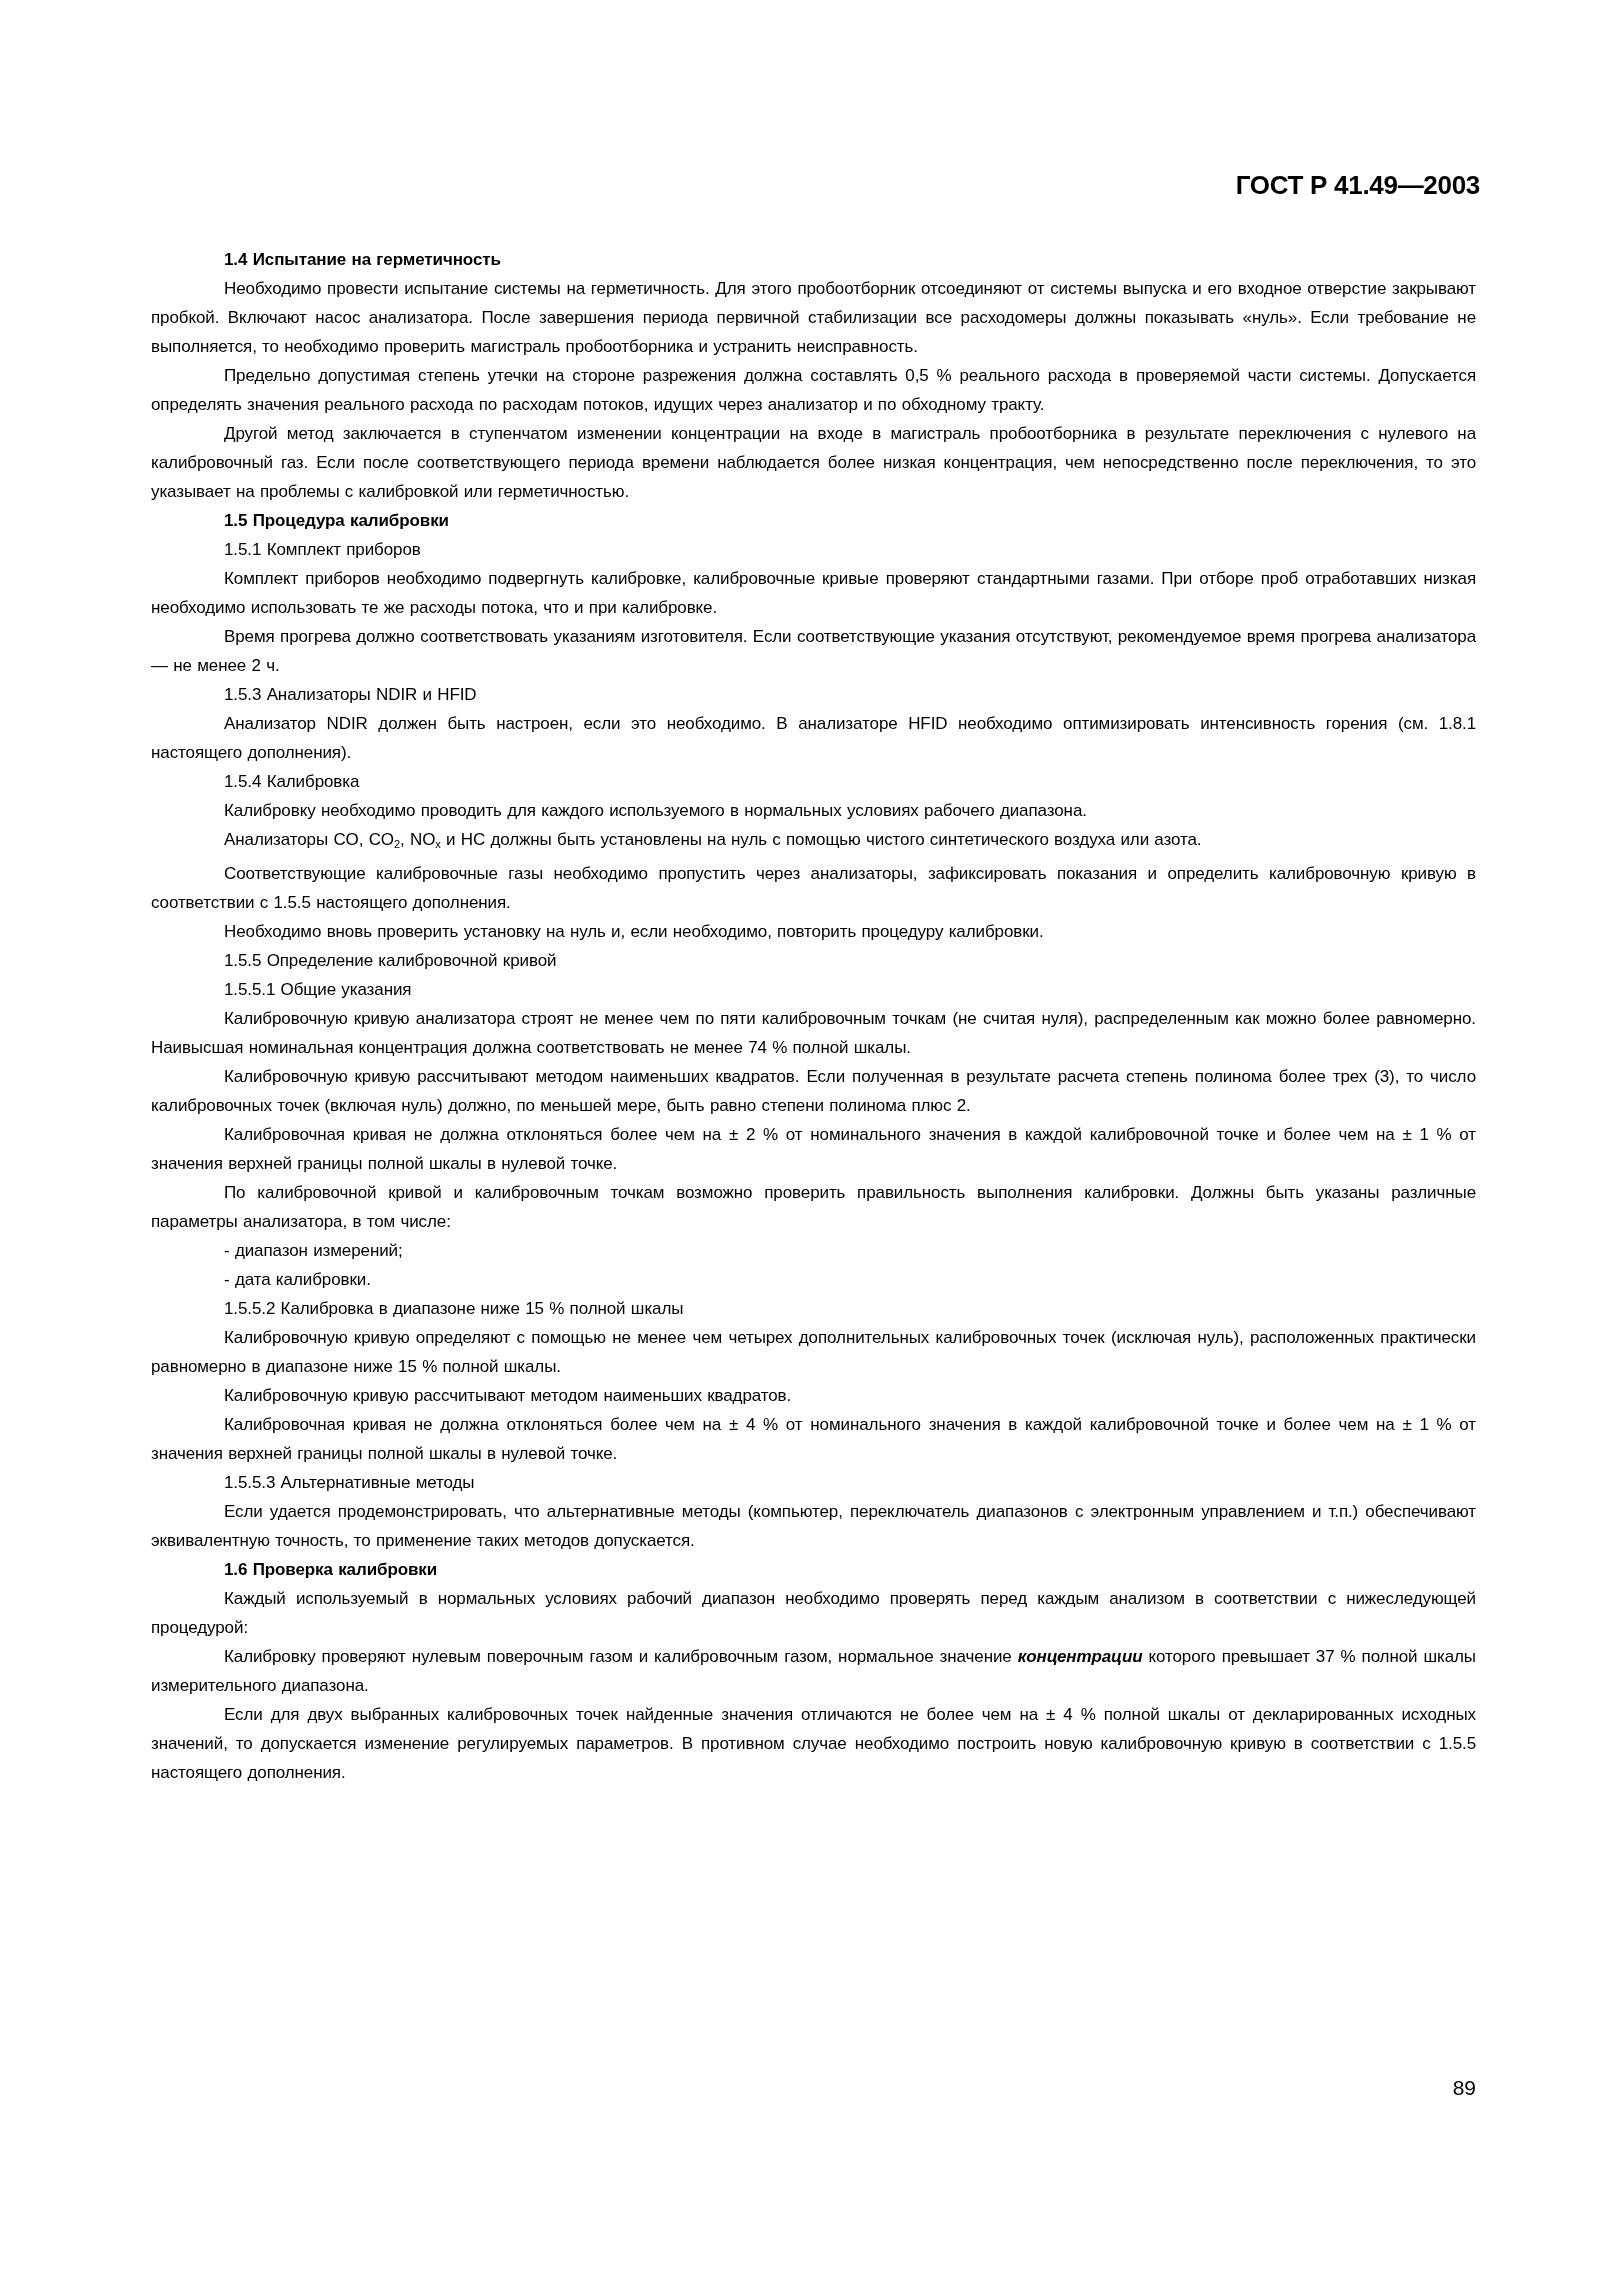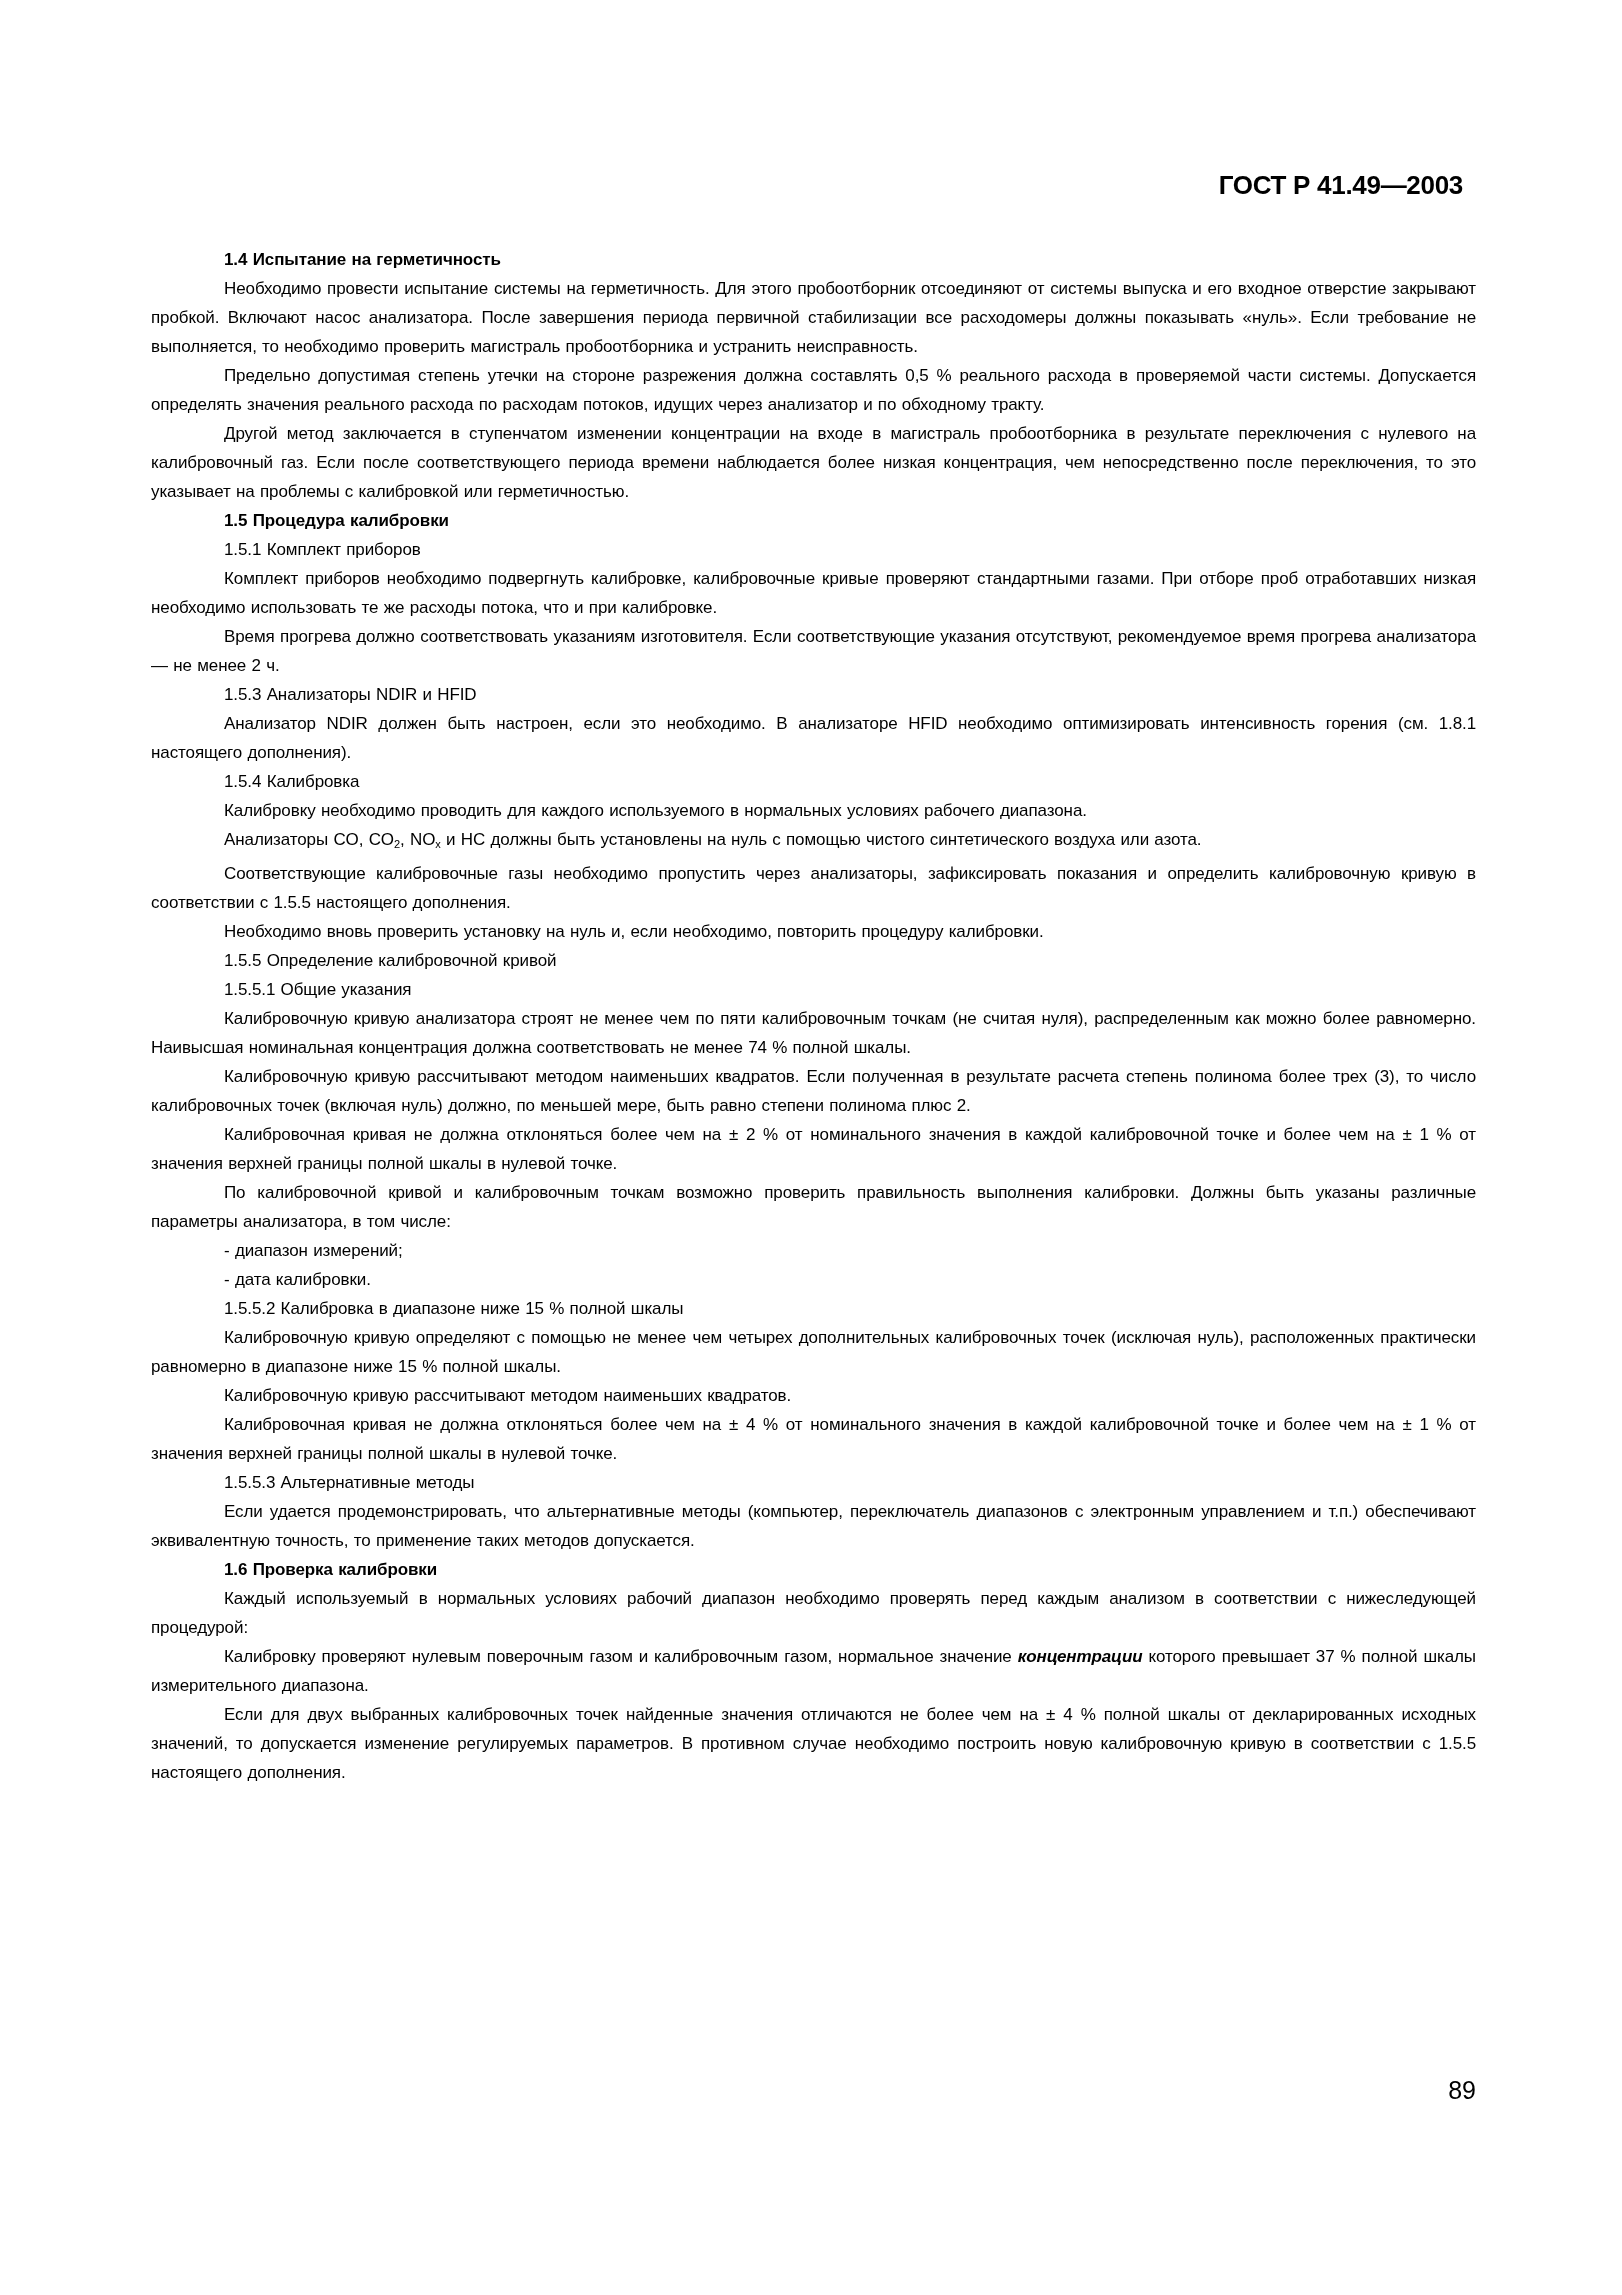--- a/index.html
+++ b/index.html
@@ -12,21 +12,21 @@
     width: 1622px;
     height: 2295px;
     background: #ffffff;
     color: #000000;
     font-family: "Liberation Sans", sans-serif;
     overflow: hidden;
   }
   .doc-header {
     position: absolute;
     top: 170px;
-    left: 138px;
+    left: 155px;
     width: 1325px;
     text-align: right;
     font-weight: bold;
     font-size: 26px;
     letter-spacing: -0.3px;
   }
   .doc-body {
     position: absolute;
     top: 245px;
     left: 151px;
@@ -53,21 +53,21 @@
   span.sub {
     font-size: 0.65em;
     vertical-align: -0.25em;
   }
   .doc-footer {
     position: absolute;
     top: 2076px;
     left: 151px;
     width: 1325px;
     text-align: right;
-    font-size: 25px;
+    font-size: 21px;
   }
 </style>
 </head>
 <body>
 
 <div class="page">
   <div class="doc-header">
     <span>ГОСТ Р 41.49—2003</span>
   </div>
 

